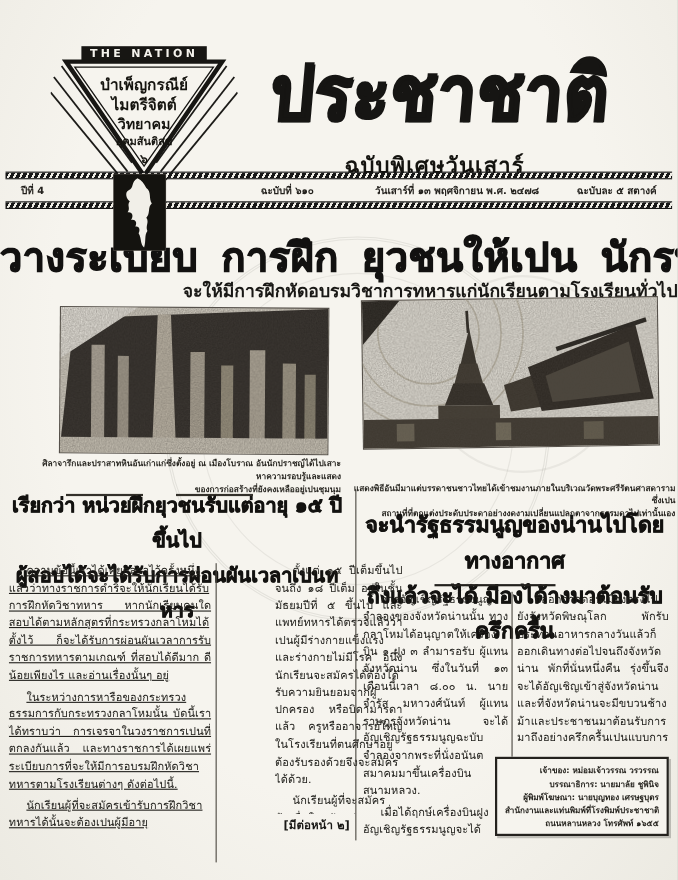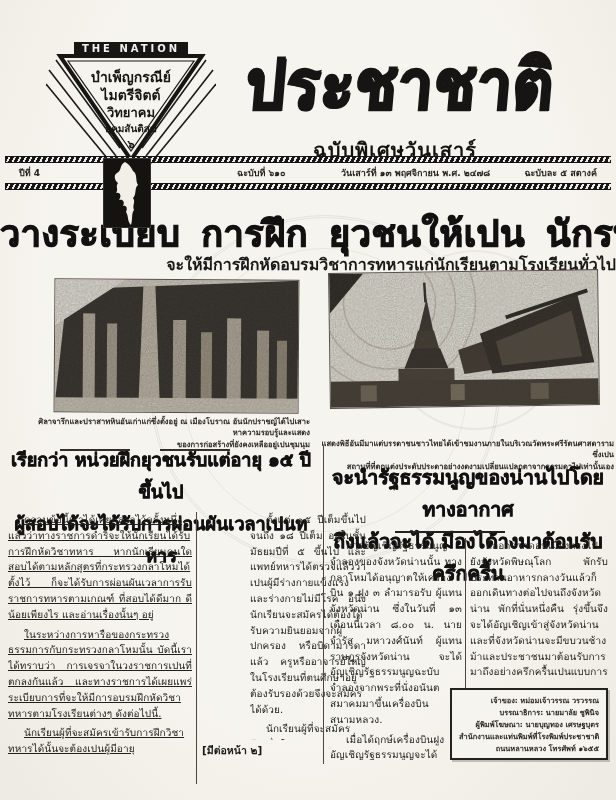--- a/index.html
+++ b/index.html
@@ -78,21 +78,21 @@
   .col .para{margin:0 0 4px 0;text-indent:1.6em;}
   .col1{left:8px;top:512px;width:184px;height:278px;text-decoration:underline;}
   .col2{left:202px;top:512px;width:116px;height:228px;margin-left:48px;}
   .col3{left:330px;top:538px;width:132px;height:222px;}
   .col4{left:470px;top:538px;width:138px;height:142px;}
   .vrule{position:absolute;width:1px;background:#4a463f;}
   .vr1{left:196px;top:512px;height:272px;}
   .vr2{left:323px;top:446px;height:318px;}
   .vr3{left:465px;top:538px;height:150px;}
   .continued{
-    position:absolute;left:202px;top:742px;width:116px;text-align:left;
+    position:absolute;left:202px;top:742px;width:116px;text-align:right;
     font-size:10.5px;font-weight:900;color:#181714;
   }
   
   .colophon{
     position:absolute;left:450px;top:688px;width:158px;height:72px;
     border:2px solid #24221e;background:#f6f4ee;padding:5px 7px;
     box-shadow:inset 0 0 0 1px #f6f4ee, 2px 2px 0 rgba(40,38,34,0.25);
   }
   .colo-line{font-size:7.4px;line-height:1.62;color:#26241f;font-weight:700;white-space:nowrap;overflow:hidden;text-align:right;}
   

